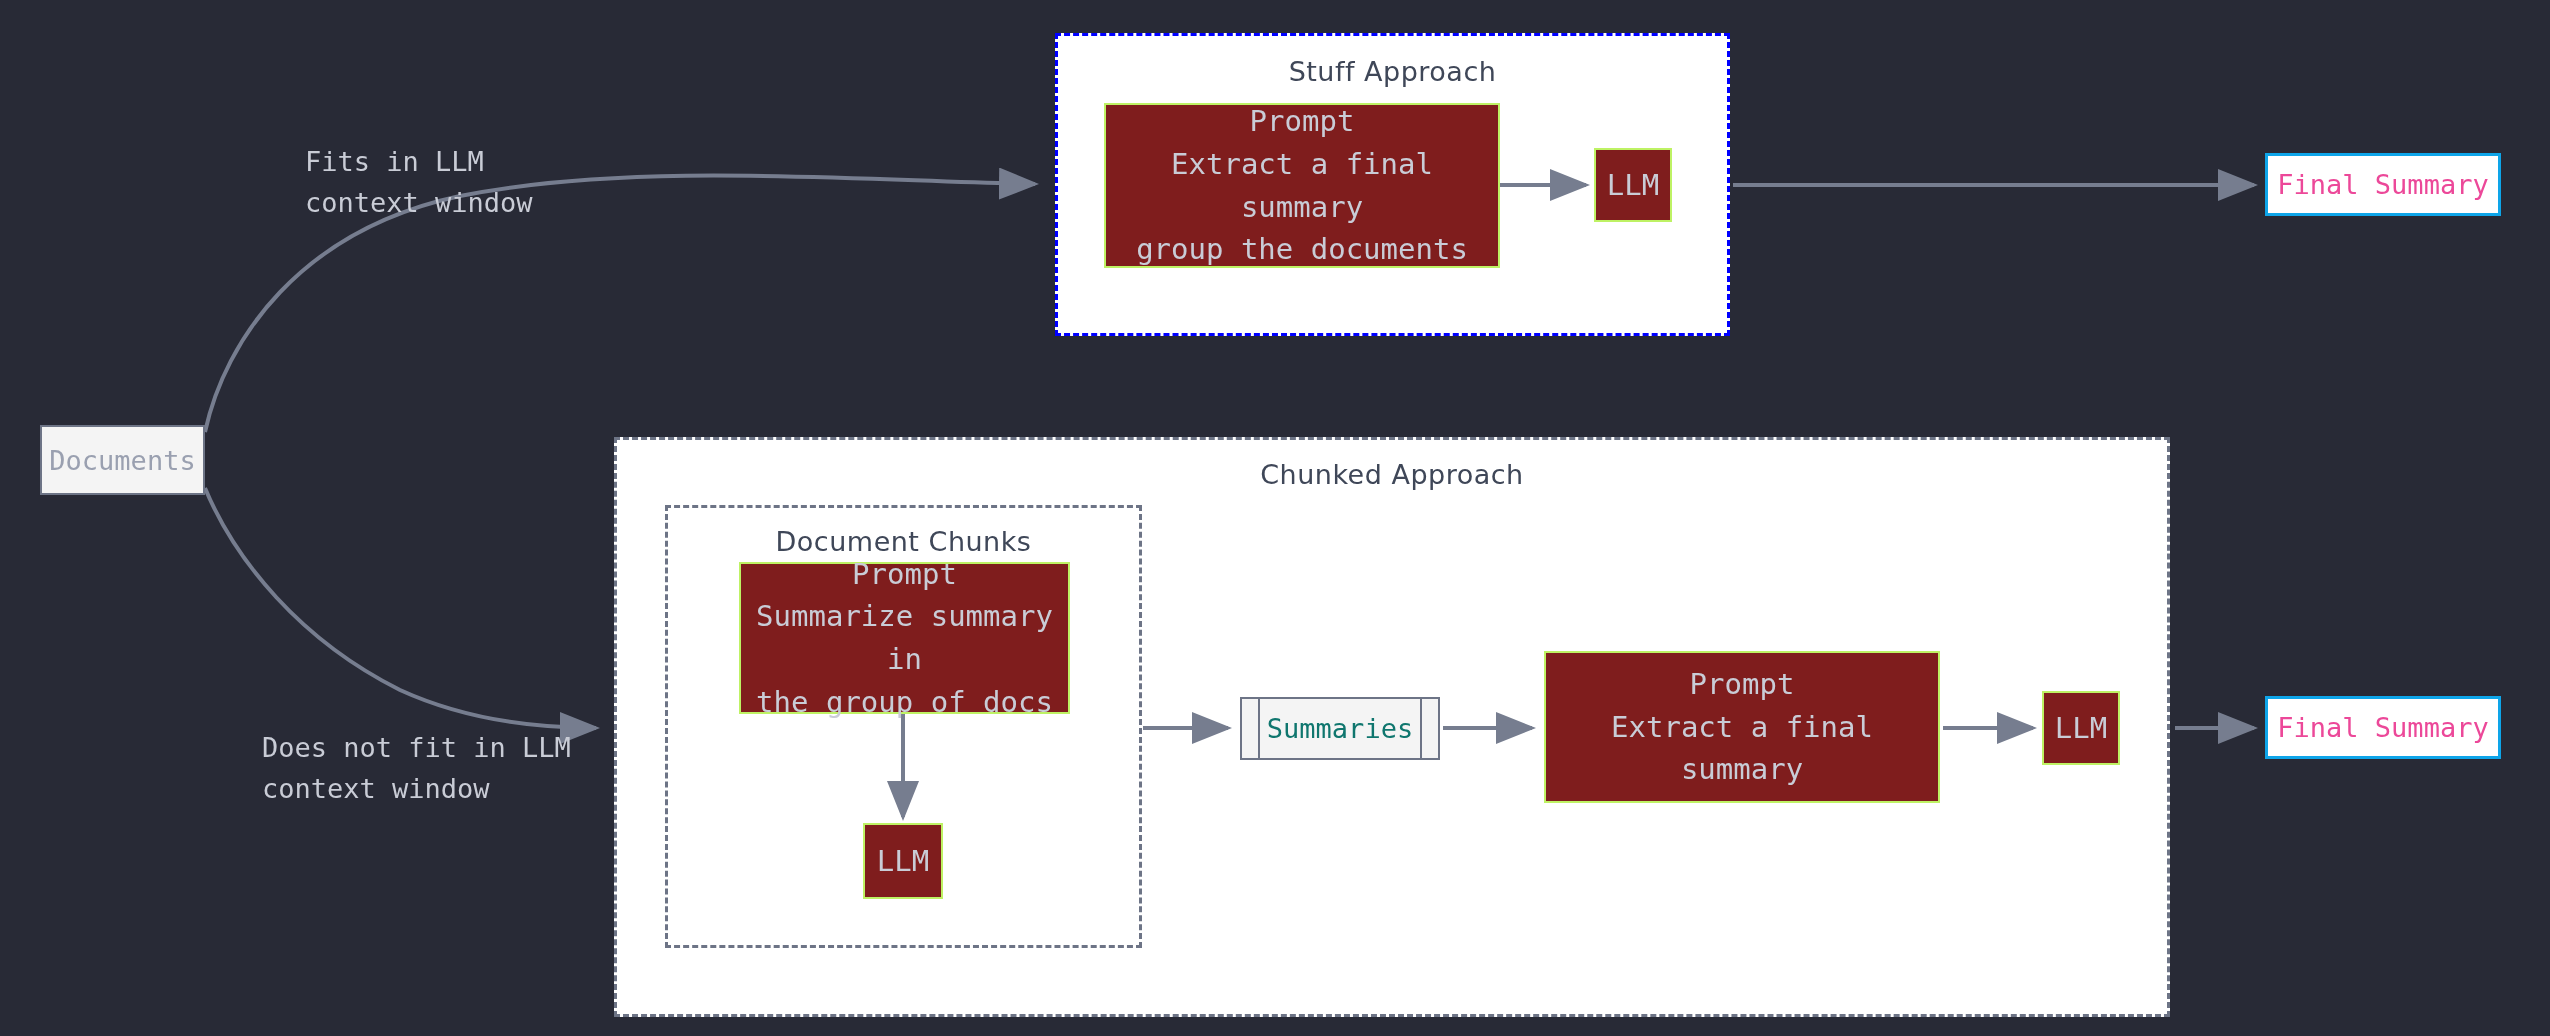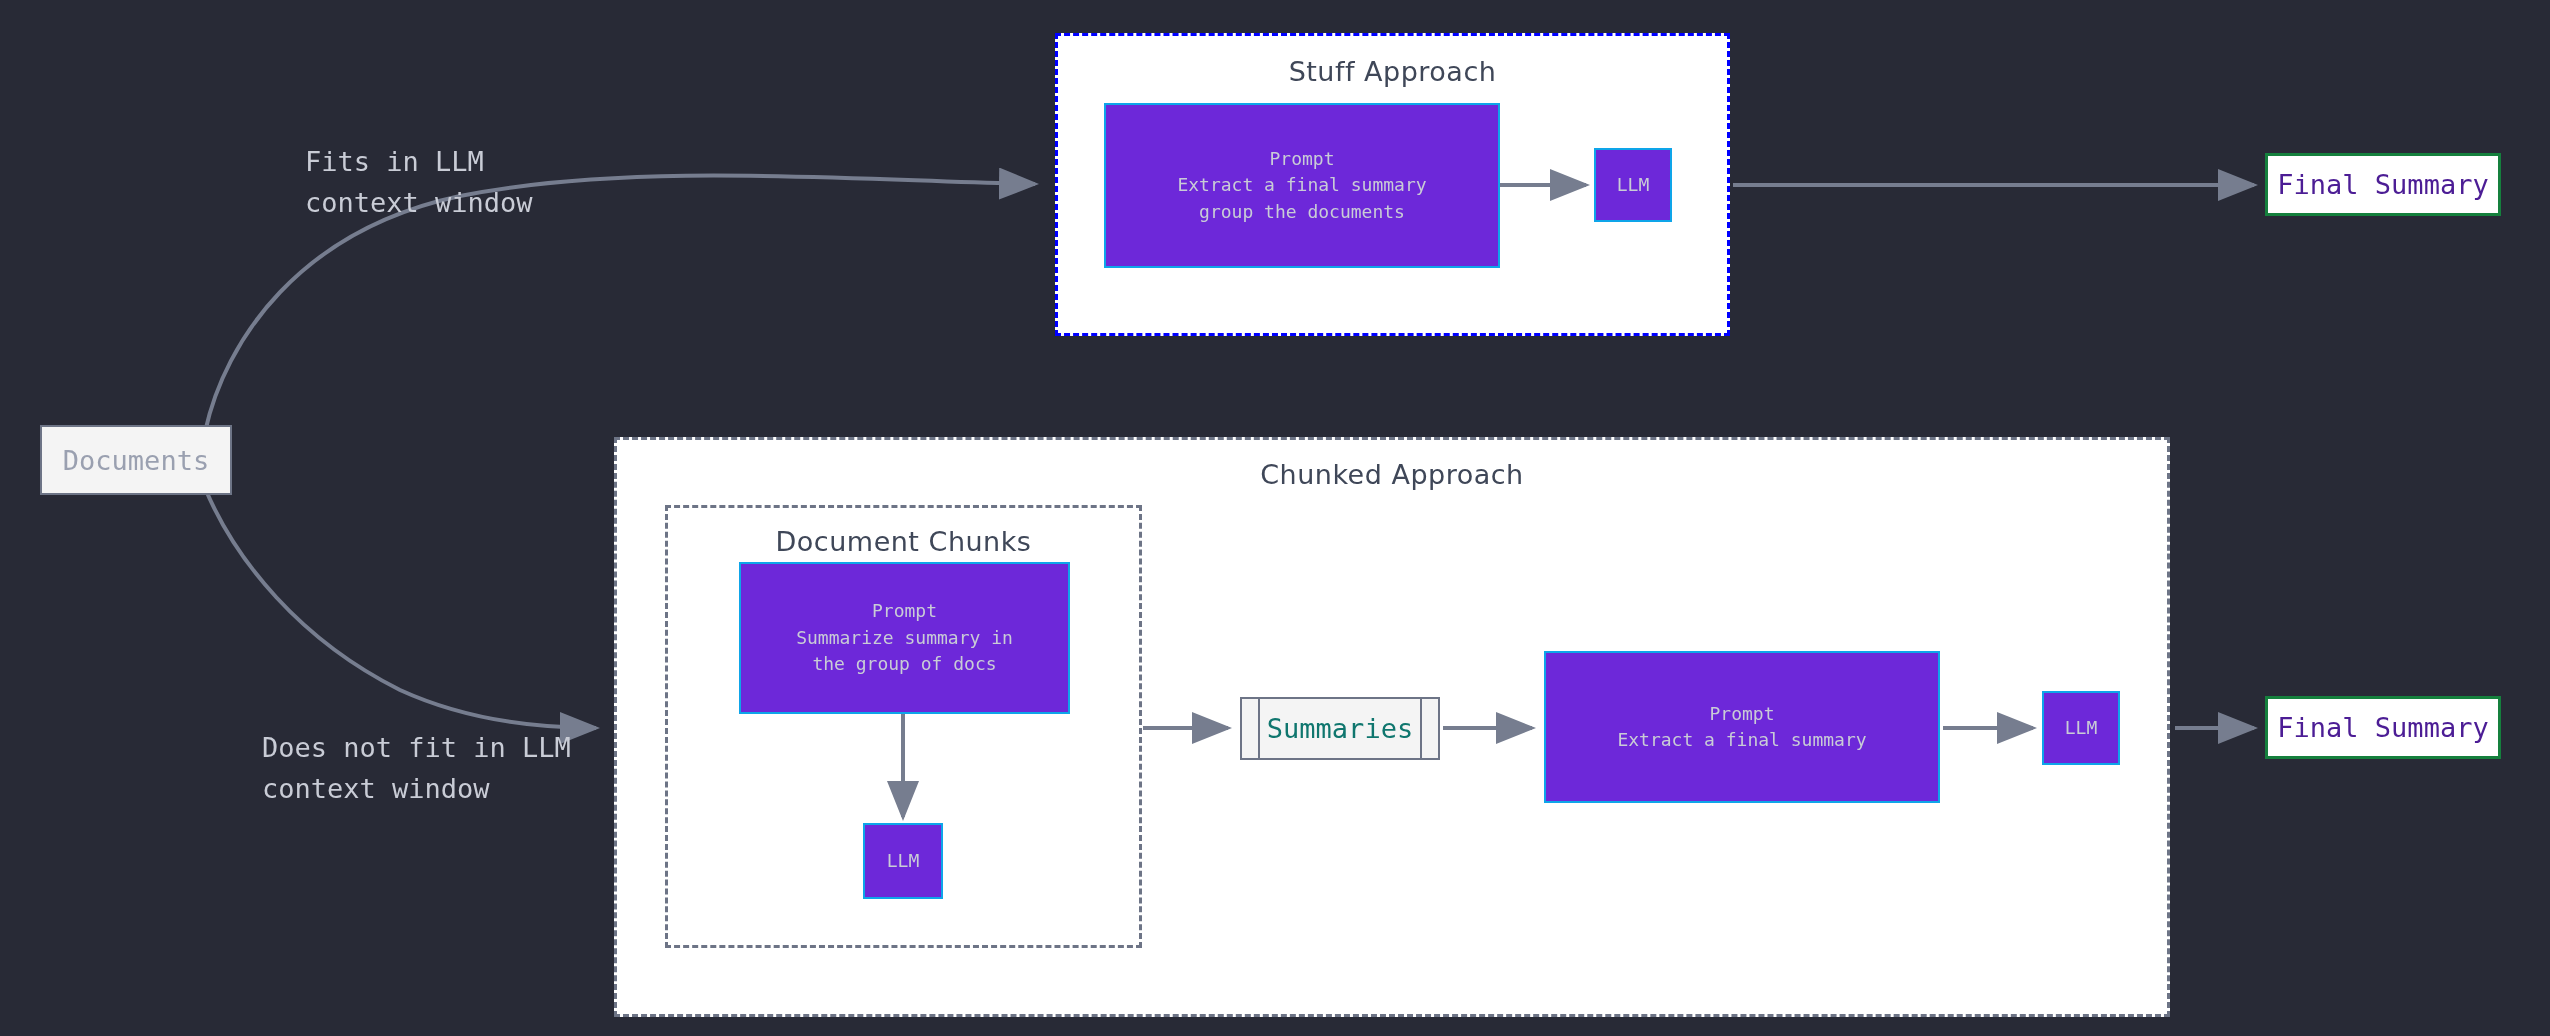--- a/index.html
+++ b/index.html
@@ -55,38 +55,38 @@
   
   .node {
     position: absolute;
     display: flex;
     align-items: center;
     justify-content: center;
     text-align: center;
     z-index: 10;
   }
   .node-dark {
-    background: #6d28d9;
-    border: 2px solid #0ea5e9;
+    background: #7f1d1d;
+    border: 2px solid #bef264;
     color: #c9ccd6;
-    font-size: 18px;
+    font-size: 29px;
     line-height: 1.47;
     font-family: "DejaVu Sans Mono", "Liberation Mono", monospace;
   }
   .node-light {
     background: #f4f4f4;
     border: 2px solid #6d7486;
     color: #9aa0b0;
     font-size: 27px;
     font-family: "DejaVu Sans Mono", "Liberation Mono", monospace;
   }
   .node-final {
     background: #ffffff;
-    border: 3px solid #15803d;
-    color: #4c1d95;
+    border: 3px solid #0ea5e9;
+    color: #ec4899;
     font-size: 27px;
     font-family: "DejaVu Sans Mono", "Liberation Mono", monospace;
   }
   
   .node-subroutine {
     background: #f4f4f4;
     border: 2px solid #6d7486;
     color: #0f766e;
     font-size: 27px;
     font-family: "DejaVu Sans Mono", "Liberation Mono", monospace;
@@ -155,21 +155,21 @@
 
     <path d="M 1143 728 L 1228 728" fill="none" stroke="#767d8f" stroke-width="4" marker-end="url(#arrow)"></path>
 
     <path d="M 1443 728 L 1532 728" fill="none" stroke="#767d8f" stroke-width="4" marker-end="url(#arrow)"></path>
 
     <path d="M 1943 728 L 2033 728" fill="none" stroke="#767d8f" stroke-width="4" marker-end="url(#arrow)"></path>
 
     <path d="M 2175 728 L 2254 728" fill="none" stroke="#767d8f" stroke-width="4" marker-end="url(#arrow)"></path>
   </svg>
 
-  <div class="node node-light" style="left:40px; top:425px; width:192px; height:70px;">
+  <div class="node node-light" style="left:40px; top:425px; width:165px; height:70px;">
     <span>Documents</span>
   </div>
 
   <div class="node node-dark" style="left:1104px; top:103px; width:396px; height:165px; flex-direction:column;">
     <span class="pline">Prompt</span>
     <span class="pline">Extract a final summary</span>
     <span class="pline">group the documents</span>
   </div>
 
   <div class="node node-dark" style="left:1594px; top:148px; width:78px; height:74px;">

